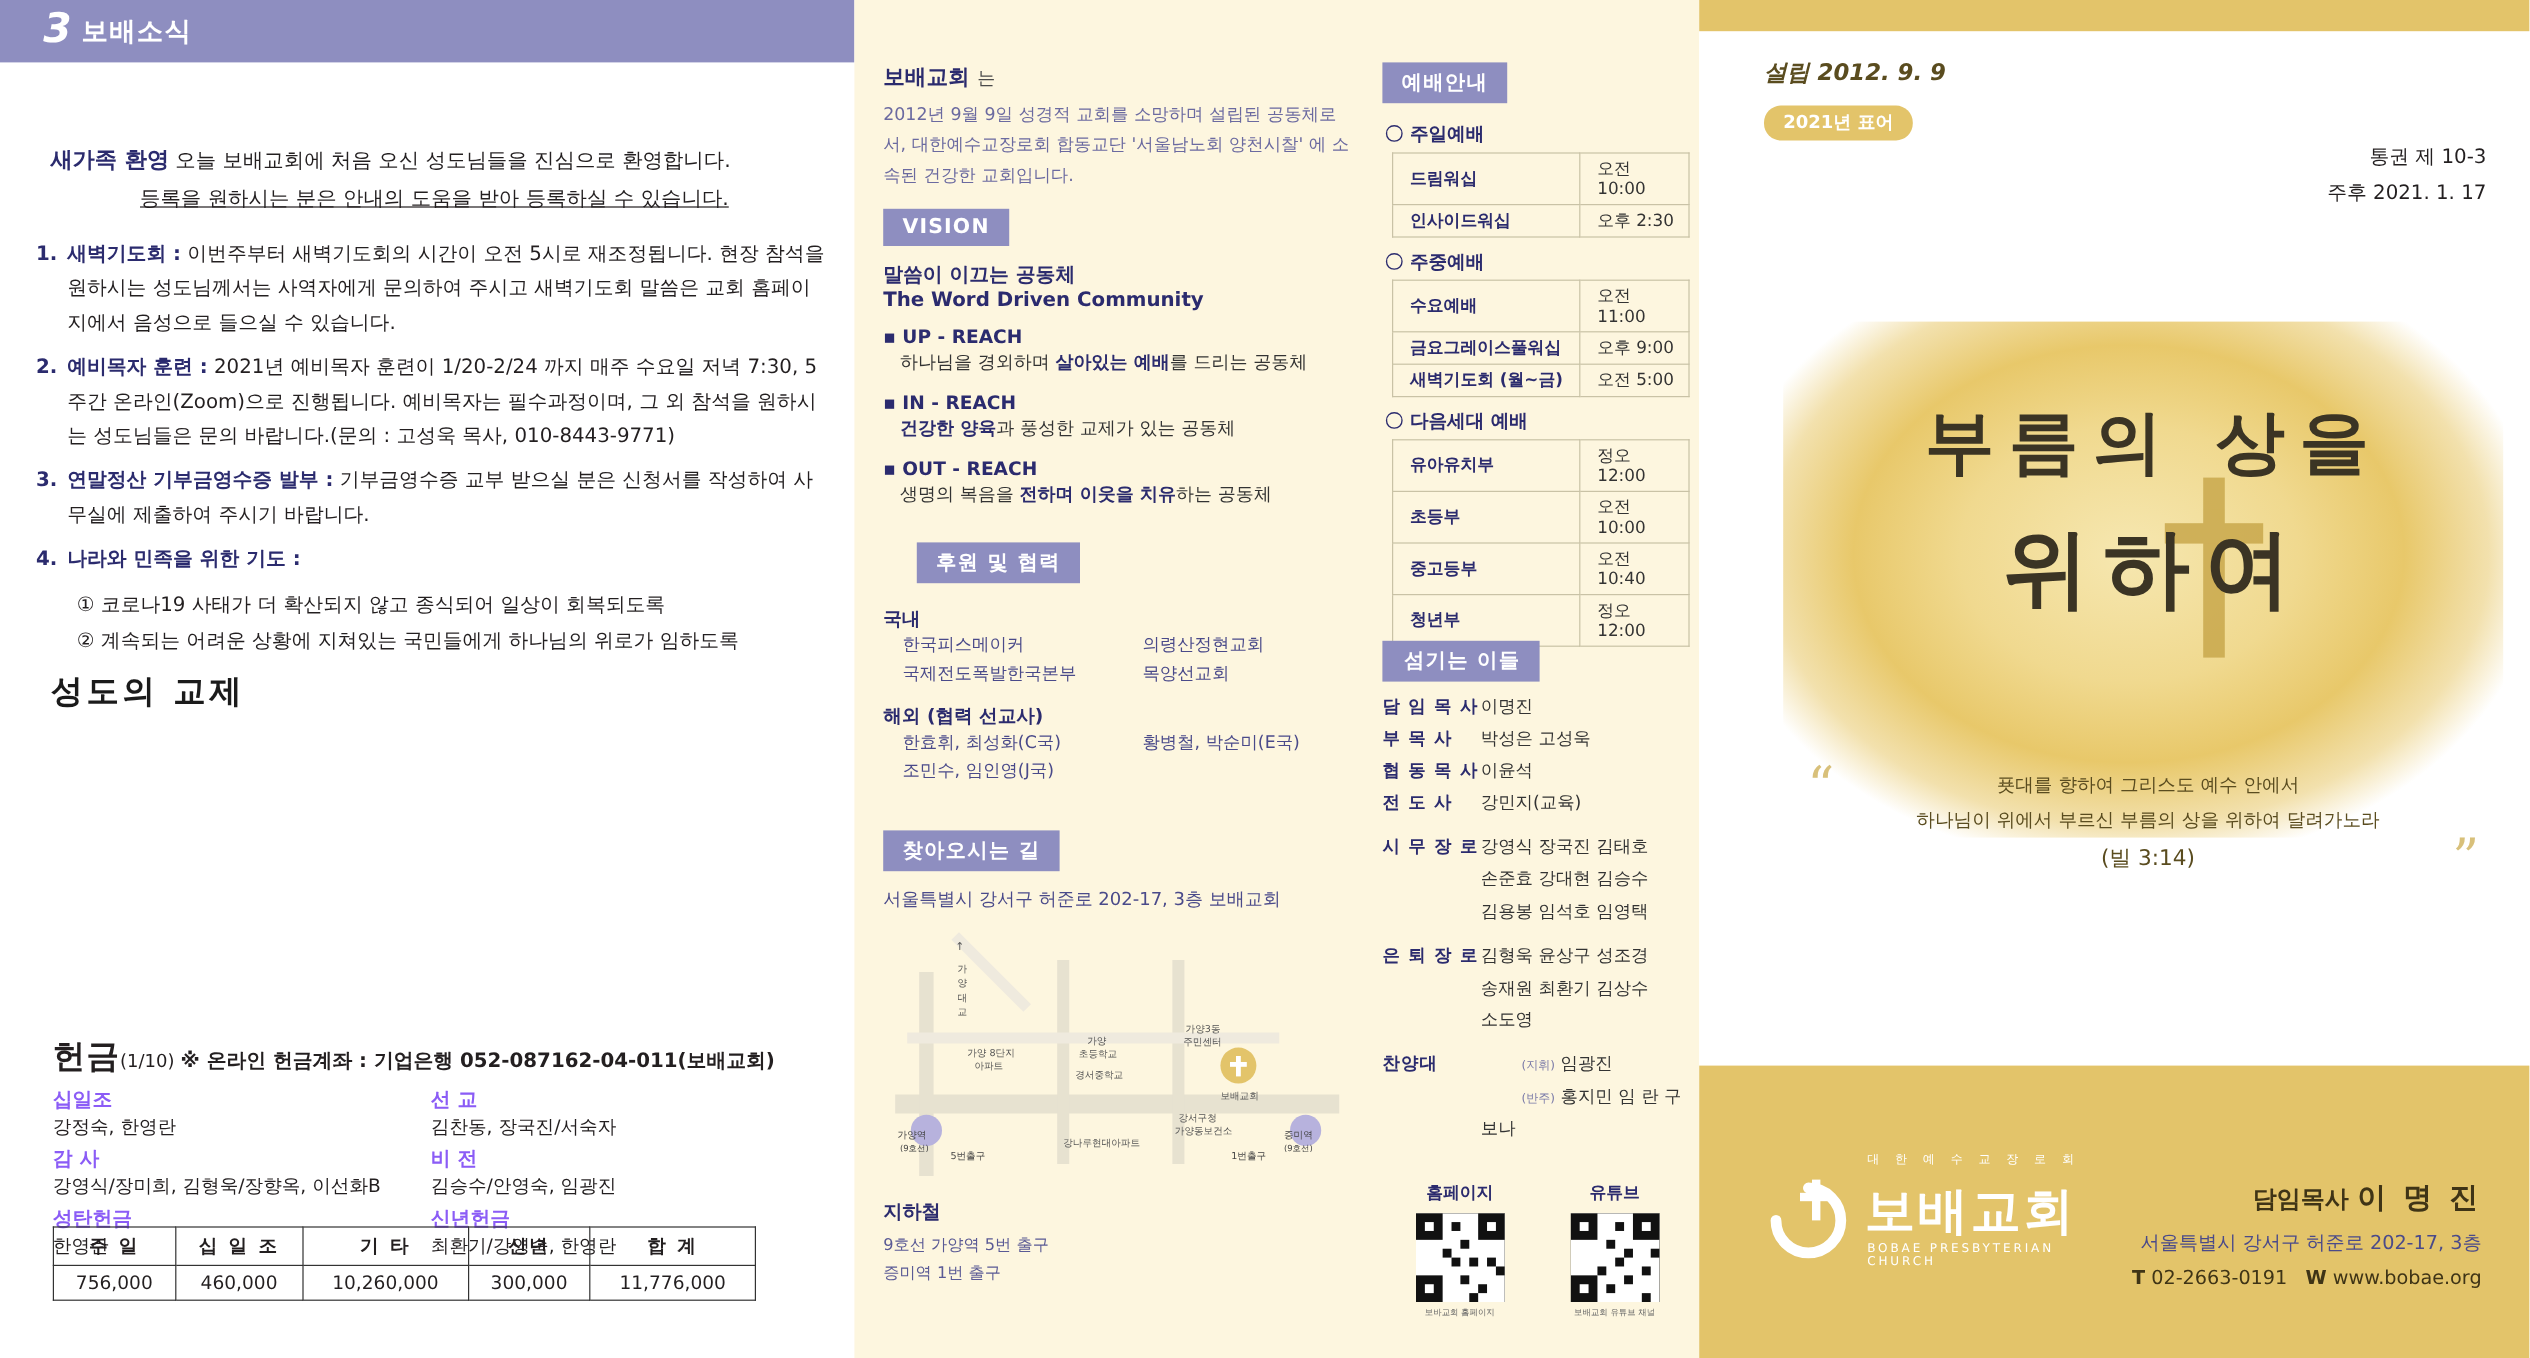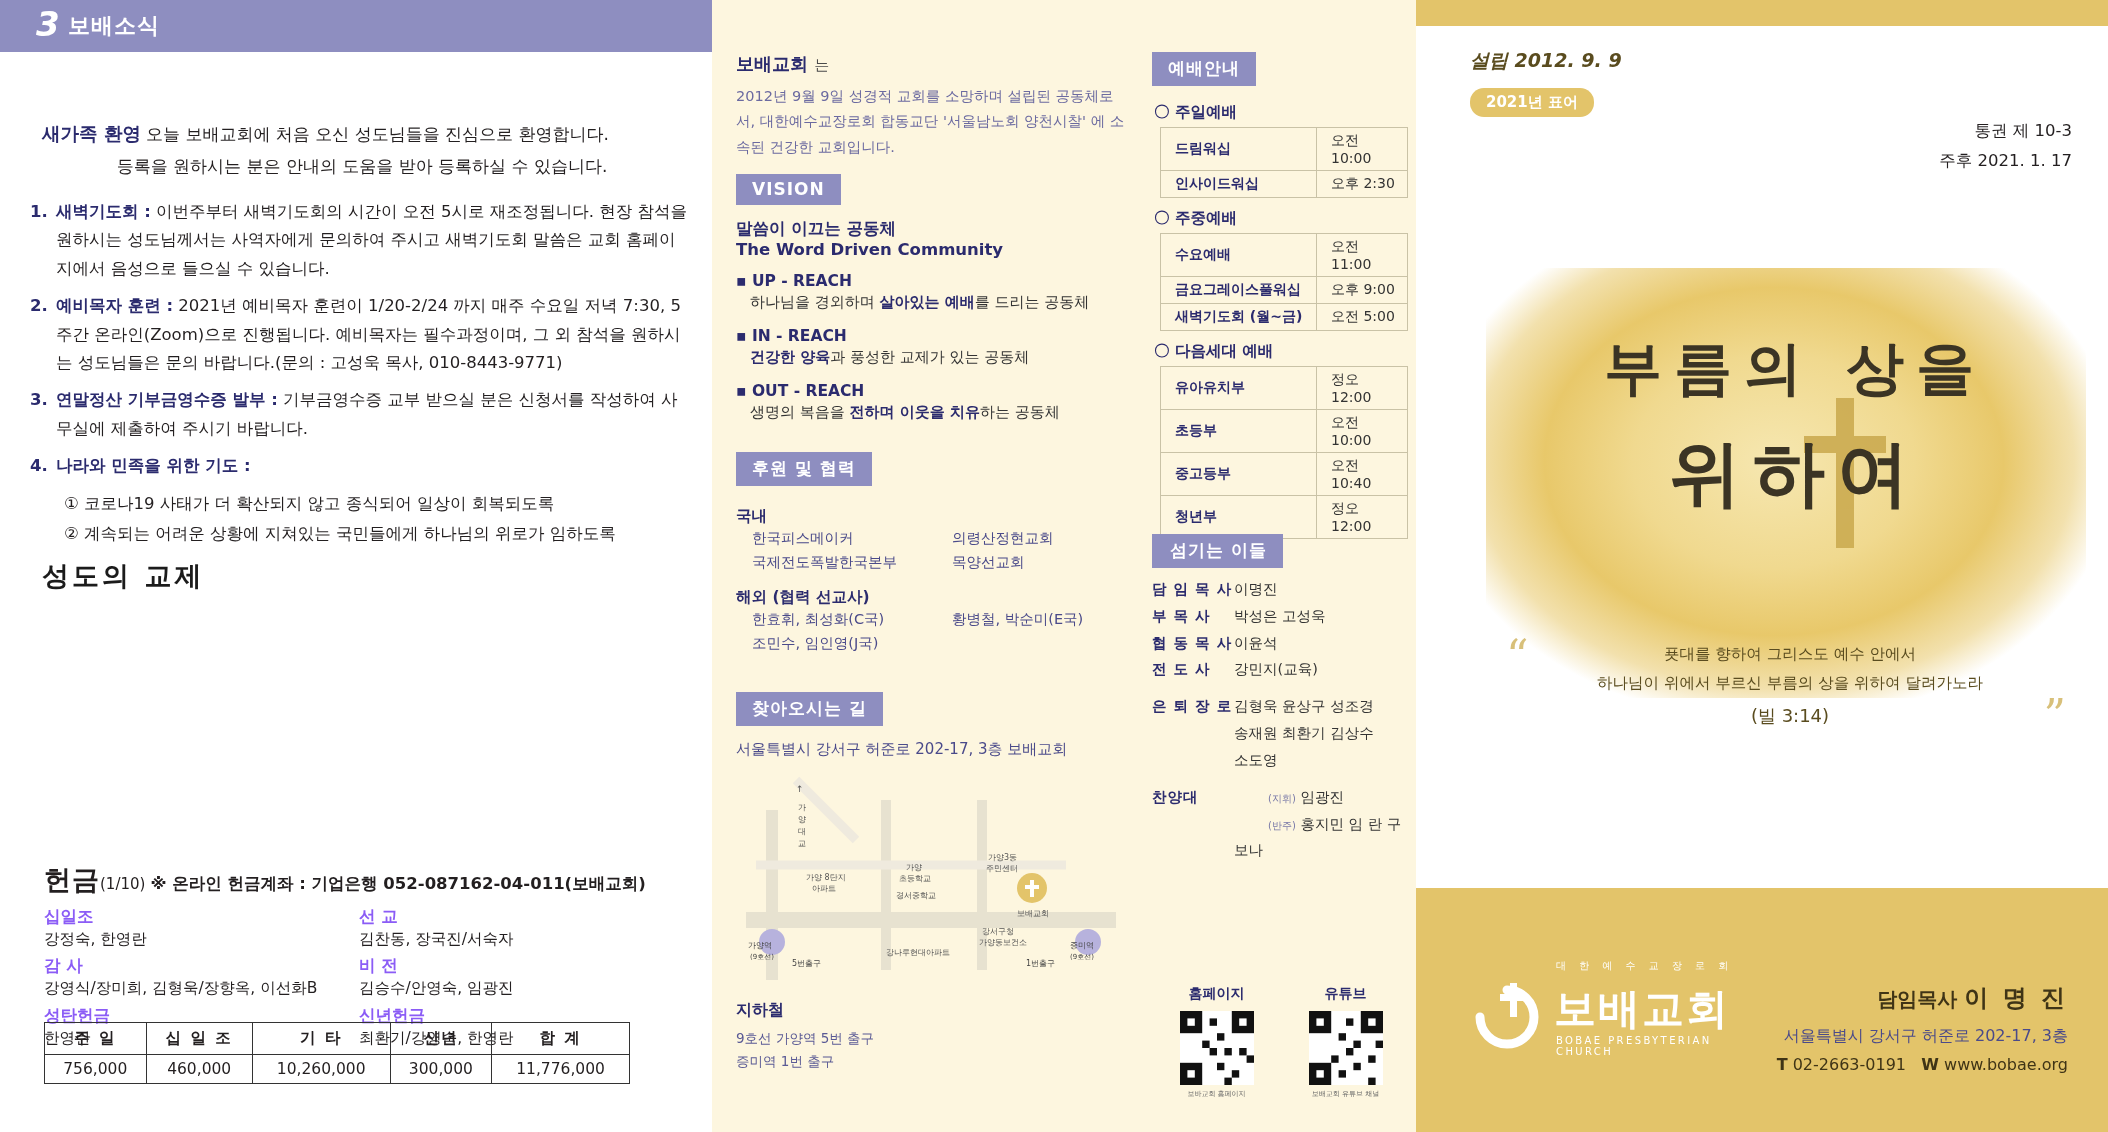--- a/index.html
+++ b/index.html
@@ -15,21 +15,21 @@
 
   
   .panel1{position:absolute;left:0;top:0;width:712px;height:1132px;background:#fff;}
   .p1-header{position:absolute;left:0;top:0;width:712px;height:52px;background:#8e8ec0;}
   .p1-header .num{position:absolute;left:36px;top:4px;font-size:34px;color:#ffffff;font-weight:bold;font-style:italic;}
   .p1-header .ttl{position:absolute;left:68px;top:11px;font-size:22px;color:#ffffff;font-weight:bold;letter-spacing:1px;}
 
   .newfam{position:absolute;left:42px;top:120px;width:640px;}
   .newfam .lbl{font-size:18.5px;font-weight:bold;color:#2b2b6e;}
   .newfam .txt{font-size:17px;color:#231f20;line-height:1.75;}
-  .newfam .l2{display:block;text-align:center;margin-top:2px;}
+  .newfam .l2{display:block;text-align:center;margin-top:2px;text-decoration:underline;}
 
   .notices{position:absolute;left:30px;top:198px;width:660px;}
   .notice{display:flex;margin-bottom:9px;font-size:16.5px;line-height:1.72;}
   .notice .idx{width:26px;flex:0 0 26px;font-weight:bold;color:#2b2b6e;}
   .notice .body{flex:1;}
   .notice .hl{font-weight:bold;color:#2b2b6e;}
   .sub{margin-left:34px;font-size:16.5px;line-height:1.8;}
 
   .fellowship{position:absolute;left:42px;top:558px;font-size:27px;font-weight:bold;letter-spacing:3px;color:#1b1b1b;}
 
@@ -243,21 +243,21 @@
     <div class="vis-item">
       <div class="t">▪ <span>IN - REACH</span></div>
       <div class="d"><span></span><b>건강한 양육</b><span>과 풍성한 교제가 있는 공동체</span></div>
     </div>
     <div class="vis-item">
       <div class="t">▪ <span>OUT - REACH</span></div>
       <div class="d"><span>생명의 복음을 </span><b>전하며 이웃을 치유</b><span>하는 공동체</span></div>
     </div>
   </div>
 
-  <div class="tagbar" style="left:736px;top:452px;">후원 및 협력</div>
+  <div class="tagbar" style="left:764px;top:452px;">후원 및 협력</div>
   <div class="support">
     <div class="sup-sub">국내</div>
     <div class="sup-row">
       <span class="c1">한국피스메이커</span>
       <span class="c2">의령산정현교회</span>
     </div>
     <div class="sup-row">
       <span class="c1">국제전도폭발한국본부</span>
       <span class="c2">목양선교회</span>
     </div>
@@ -405,20 +405,34 @@
       </div>
     <div class="p-row">
         <span class="role">협 동 목 사</span>
         <span class="nm">이윤석</span>
       </div>
     <div class="p-row">
         <span class="role">전 도 사</span>
         <span class="nm">강민지(교육)</span>
       </div>
 
+    <div class="p-block">
+      <div class="p-row">
+          <span class="role">시 무 장 로</span>
+          <span class="nm">강영식  장국진  김태호</span>
+        </div>
+      <div class="p-row">
+          <span class="role"></span>
+          <span class="nm">손준효  강대현  김승수</span>
+        </div>
+      <div class="p-row">
+          <span class="role"></span>
+          <span class="nm">김용봉  임석호  임영택</span>
+        </div>
+    </div>
 
     <div class="p-block">
       <div class="p-row">
           <span class="role">은 퇴 장 로</span>
           <span class="nm">김형욱  윤상구  성조경</span>
         </div>
       <div class="p-row">
           <span class="role"></span>
           <span class="nm">송재원  최환기  김상수</span>
         </div>

